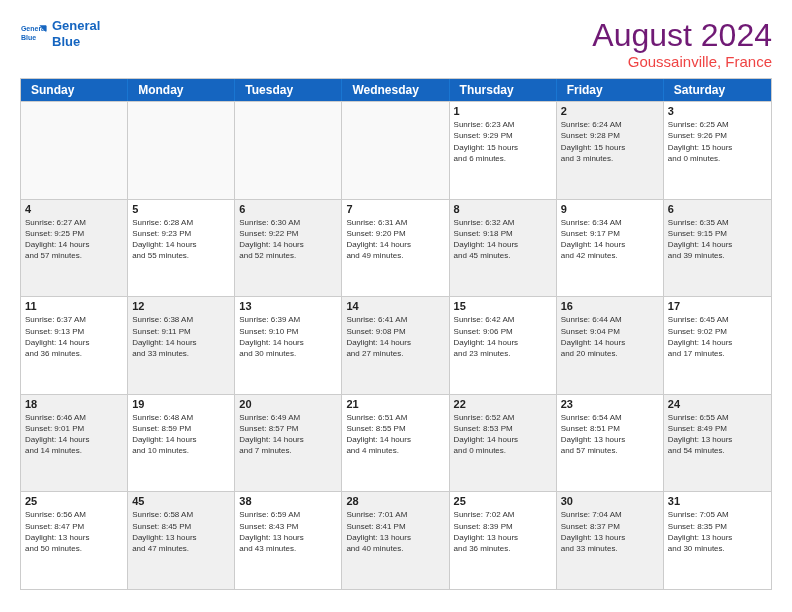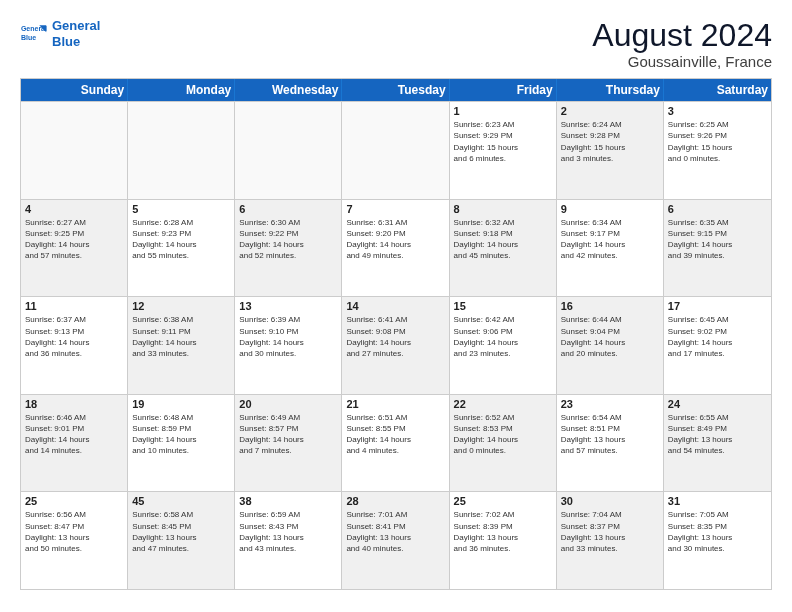--- a/index.html
+++ b/index.html
@@ -31,45 +31,45 @@
     .logo-icon {
       width: 28px;
       height: 28px;
     }
     .title-block {
       text-align: right;
     }
     .main-title {
       font-size: 32px;
       font-weight: normal;
-      color: #0f172a;
+      color: #701a75;
       line-height: 1.1;
       margin-left: 16px;
     }
     .subtitle {
       font-size: 15px;
-      color: #404040;
+      color: #ef4444;
     }
     .calendar {
       flex: 1;
       display: flex;
       flex-direction: column;
       border: 1px solid #ccc;
     }
     .cal-header {
       display: grid;
       grid-template-columns: repeat(7, 1fr);
       background: #1565c0;
     }
     .cal-header-cell {
       color: #fff;
       font-size: 12px;
       font-weight: bold;
-      padding: 4px 3px;
-      text-align: right;
+      padding: 4px 10px;
+      text-align: left;
       border-right: 1px solid #1976d2;
     }
     .cal-header-cell:last-child { border-right: none; }
     .cal-body {
       flex: 1;
       display: flex;
       flex-direction: column;
     }
     .cal-row {
       display: grid;
@@ -137,24 +137,24 @@
     <div class="title-block">
       <div class="main-title">August 2024</div>
       <div class="subtitle">Goussainville, France</div>
     </div>
   </div>
 
   <div class="calendar">
     <div class="cal-header">
     <div class="cal-header-cell">Sunday</div>
         <div class="cal-header-cell">Monday</div>
+        <div class="cal-header-cell">Tuesday</div>
         <div class="cal-header-cell">Wednesday</div>
-        <div class="cal-header-cell">Tuesday</div>
+        <div class="cal-header-cell">Thursday</div>
         <div class="cal-header-cell">Friday</div>
-        <div class="cal-header-cell">Thursday</div>
         <div class="cal-header-cell">Saturday</div>
       </div>
     <div class="cal-body">
     <div class="cal-row">
           <div class="cal-cell empty"></div>
           <div class="cal-cell empty"></div>
           <div class="cal-cell empty"></div>
           <div class="cal-cell empty"></div>
           <div class="cal-cell">
             <span class="day-num">1</span>

